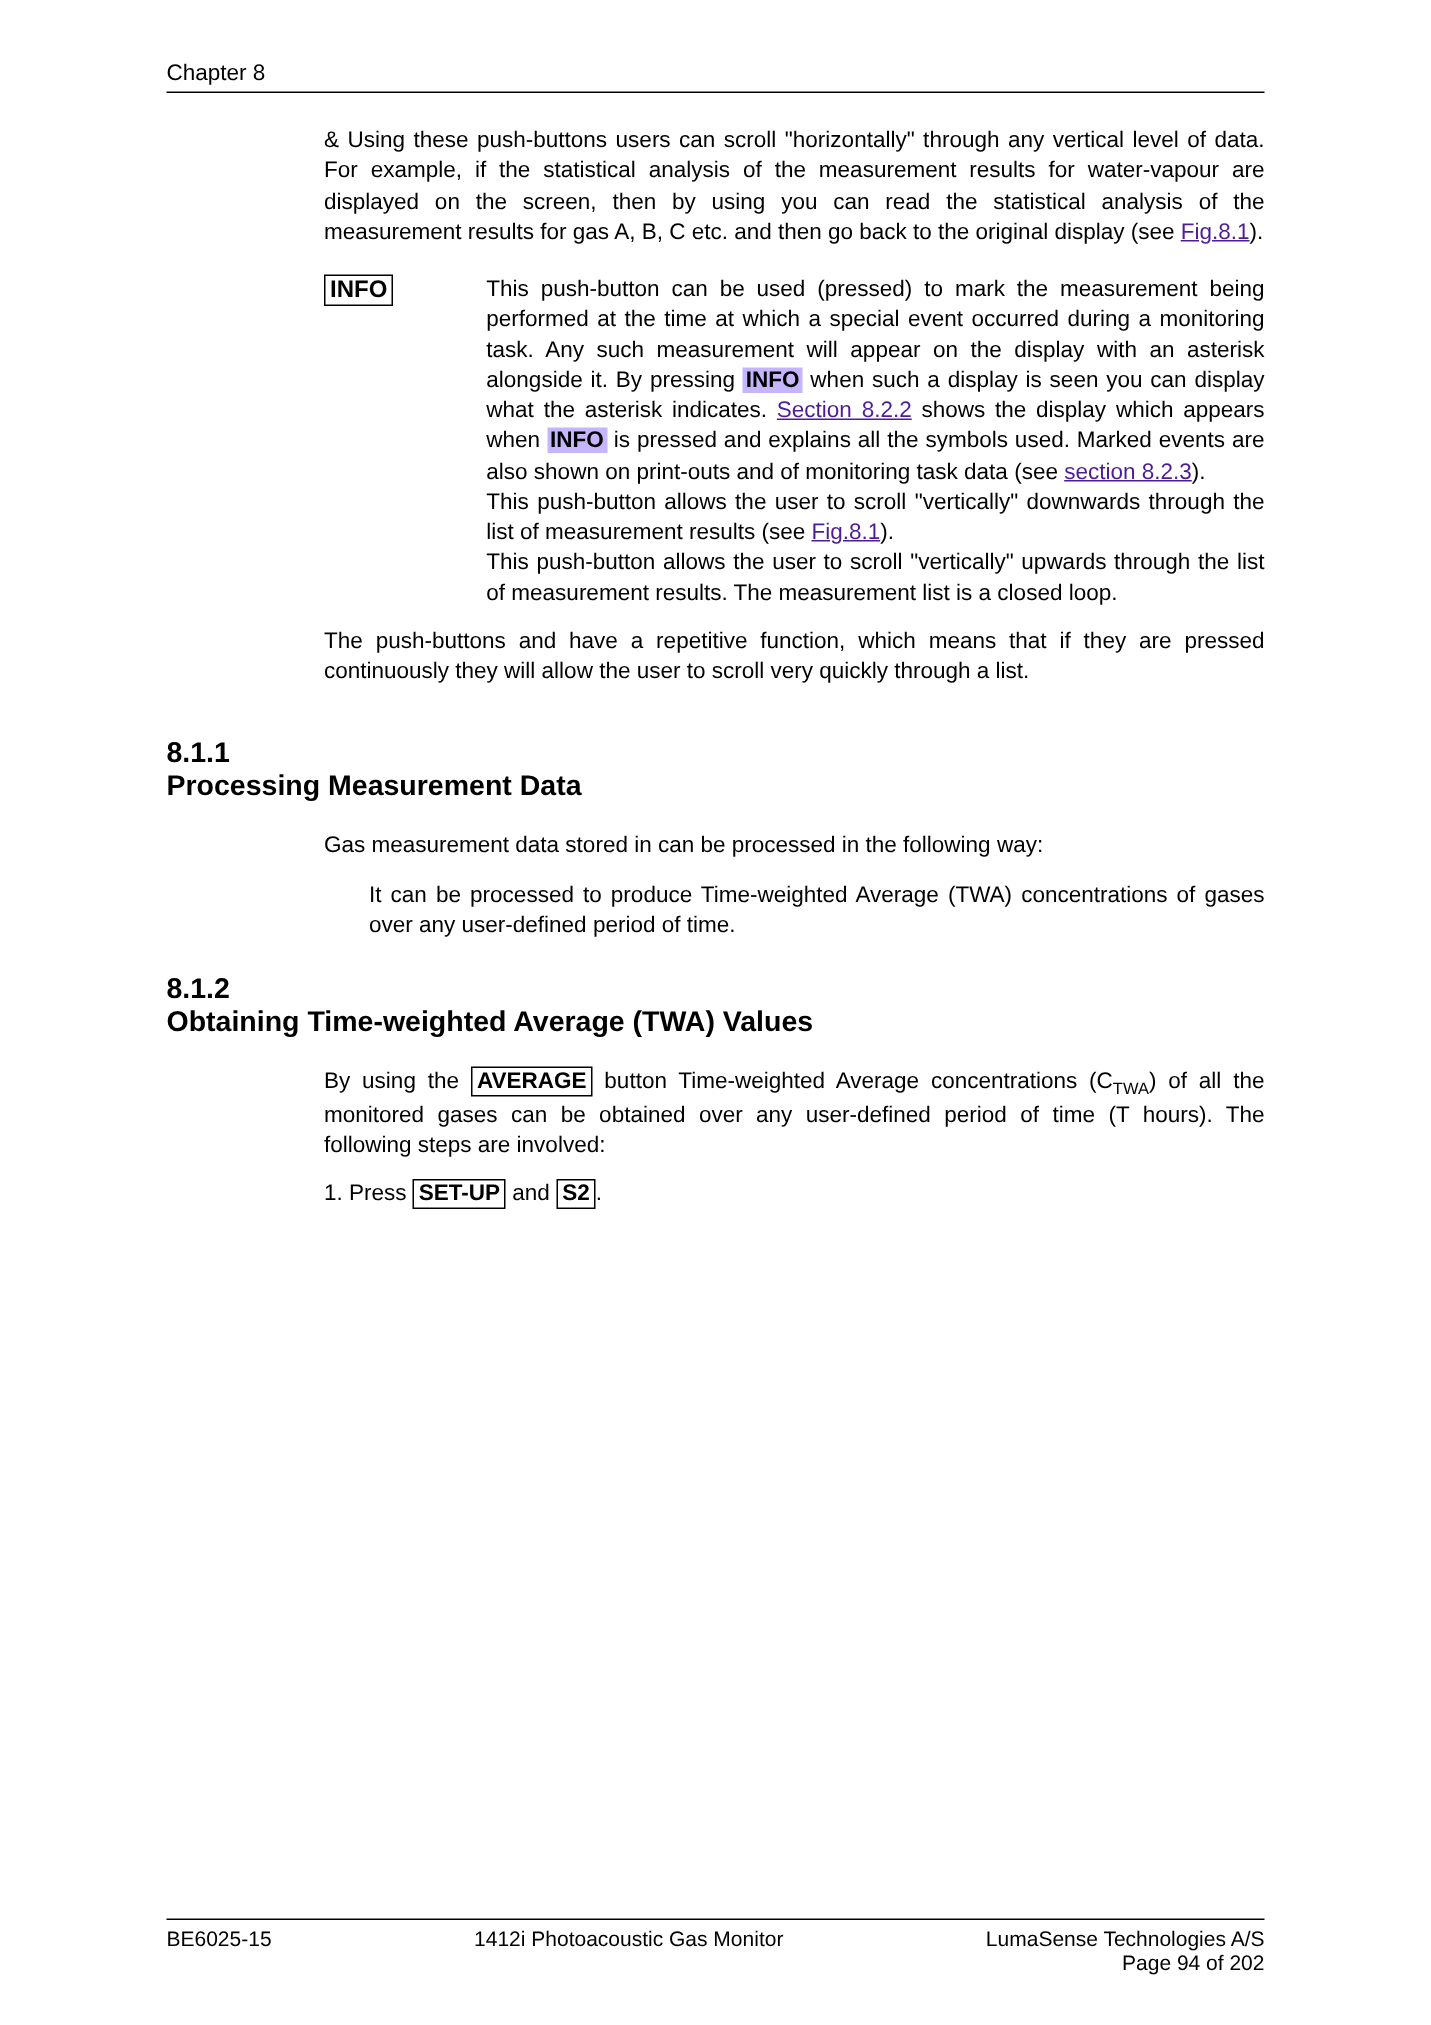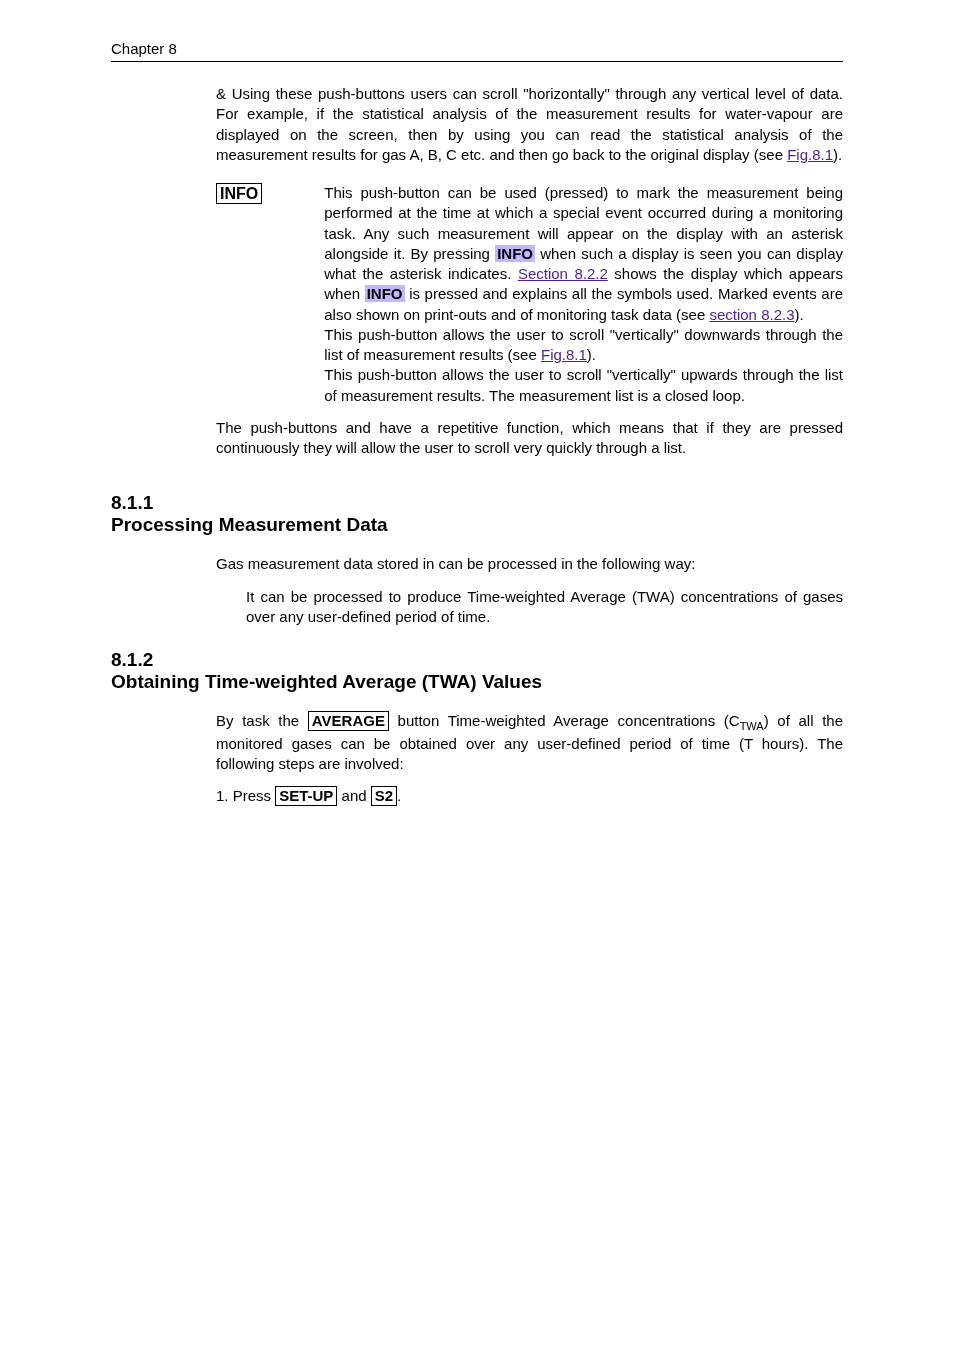--- a/index.html
+++ b/index.html
@@ -150,21 +150,32 @@
     <div class="para inner-indent">It can be processed to produce Time-weighted Average (TWA) concentrations of gases over any user-defined period of time.</div>
   </div>
 
   <div class="section-row" style="margin-top:22px;">
     <div class="section-num">8.1.2</div>
     <div class="section-title">Obtaining Time-weighted Average (TWA) Values</div>
   </div>
 
   <div class="body-indent">
     <div class="para">
-      <span>By task the </span><span class="box-label">AVERAGE</span><span> button Time-weighted Average concentrations (C</span><span class="sub">TWA</span><span>) of all the monitored gases can be obtained over any user-defined period of time (T hours). The following steps are involved:</span>
+      <span>By using the </span><span class="box-label">AVERAGE</span><span> button Time-weighted Average concentrations (C</span><span class="sub">TWA</span><span>) of all the monitored gases can be obtained over any user-defined period of time (T hours). The following steps are involved:</span>
     </div>
     <div class="spacer-sm"></div>
     <div class="para">
       <span>1. Press </span><span class="box-label">SET-UP</span><span> and </span><span class="box-label">S2</span><span>.</span>
     </div>
   </div>
 
+  <div class="footer">
+    <hr class="footer-hr">
+    <div class="footer-row">
+      <div>BE6025-15</div>
+      <div>1412i Photoacoustic Gas Monitor</div>
+      <div class="footer-right">
+        <div>LumaSense Technologies A/S</div>
+        <div>Page 94 of 202</div>
+      </div>
+    </div>
+  </div>
 </div>
 
 </body></html>

